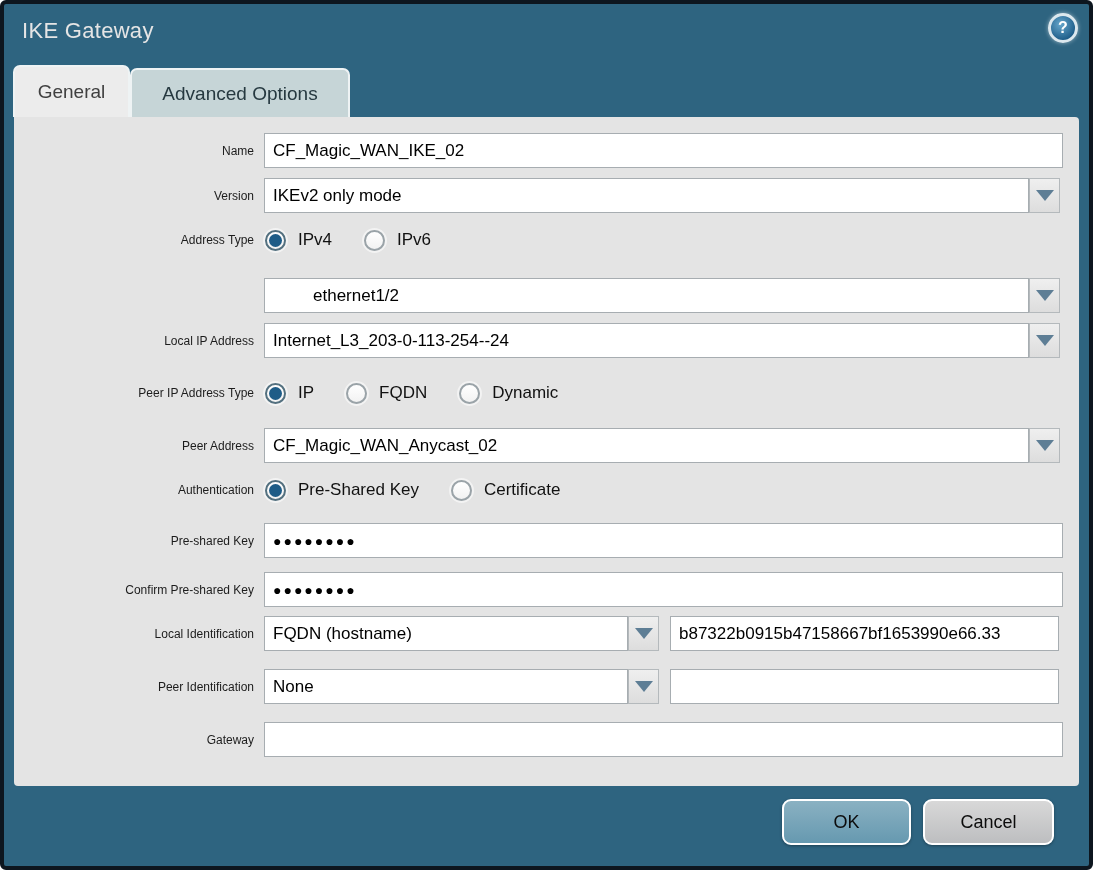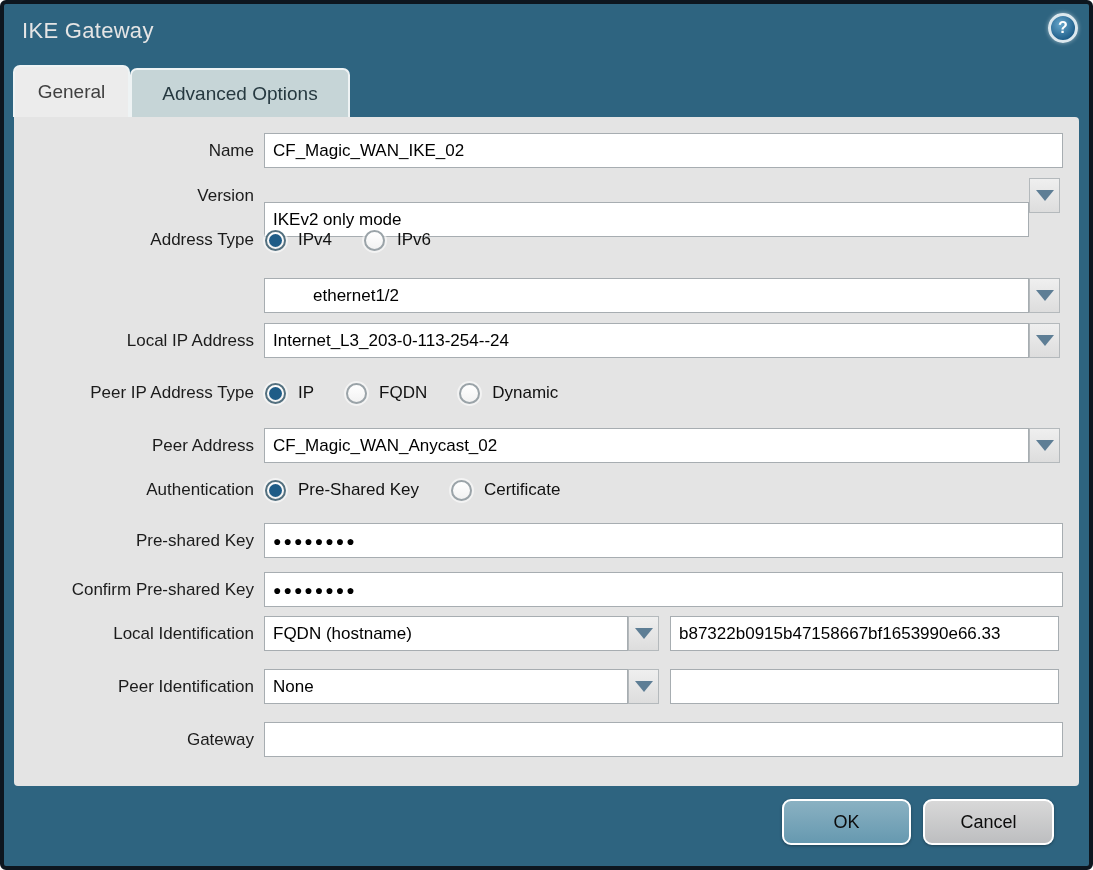--- a/index.html
+++ b/index.html
@@ -47,21 +47,21 @@
     position:absolute; left:10px; top:113px; width:1065px; height:669px;
     background:#e4e4e4;
     border-radius:0 4px 4px 4px;
     z-index:2;
   }
 
   .row { position:absolute; left:0; right:0; }
   .lbl {
     position:absolute; left:0; top:0; width:240px; height:100%;
     display:flex; align-items:center; justify-content:flex-end;
-    font-size:17px; color:#1c1c1c; white-space:nowrap;
+    font-size:12px; color:#1c1c1c; white-space:nowrap;
   }
   .tinput {
     position:absolute; top:0; height:35px;
     background:#ffffff; border:1px solid #a7adb1;
     font-size:17px; color:#000;
     display:flex; align-items:center;
     padding:0 8px; white-space:nowrap; overflow:hidden;
   }
   .dd-btn {
     position:absolute; top:0; width:31px; height:35px;
@@ -123,21 +123,21 @@
 
   <div class="panel">
 
     <div class="row" style="top:16px; height:35px;">
       <div class="lbl">Name</div>
       <div class="tinput" style="left:250px; width:799px;">CF_Magic_WAN_IKE_02</div>
     </div>
 
     <div class="row" style="top:61px; height:35px;">
       <div class="lbl">Version</div>
-      <div class="tinput" style="left:250px; width:765px;margin-top:24px;">IKEv2 only mode</div>
+      <div class="tinput" style="left:250px; width:765px;">IKEv2 only mode</div>
       <div class="dd-btn" style="left:1015px;"></div>
     </div>
 
     <div class="row" style="top:109px; height:28px;">
       <div class="lbl">Address Type</div>
       <div class="radiogroup">
         <span class="radio sel"></span>
         <span class="radio-label">IPv4</span>
         <span class="radio"></span>
         <span class="radio-label">IPv6</span>

